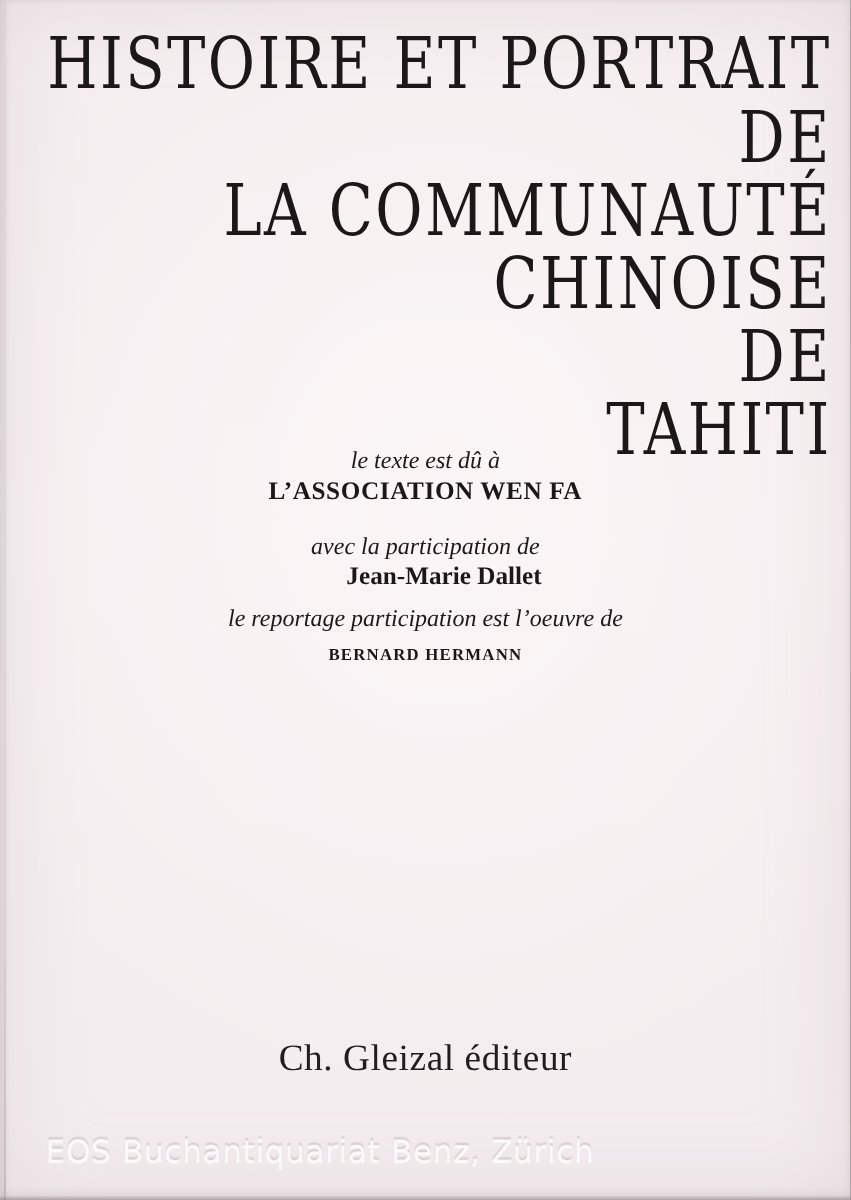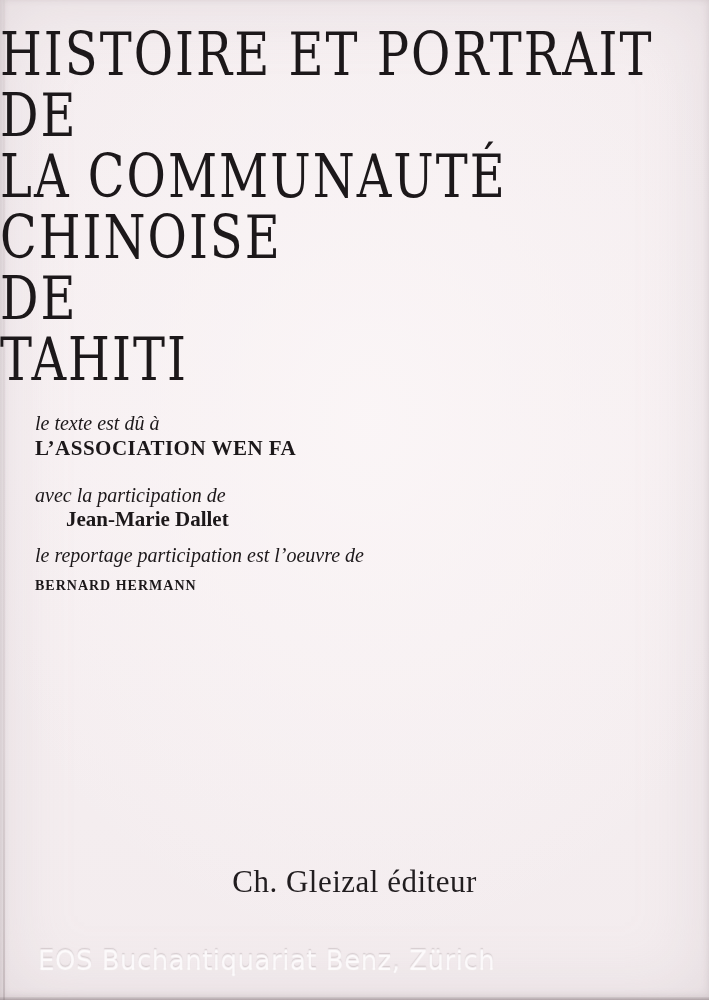--- a/index.html
+++ b/index.html
@@ -40,44 +40,43 @@
     width: 2px;
     background: linear-gradient(180deg, rgba(140,124,128,0.05) 0%, rgba(140,124,128,0.10) 75%, rgba(140,124,128,0.30) 100%);
     pointer-events: none;
   }
 
   .title-block {
     position: absolute;
     top: 24px;
     left: 0;
     right: 16px;
-    text-align: left;
+    text-align: right;
   }
   .title-line {
     display: block;
     height: 61px;
     line-height: 61px;
     font-size: 48px;
     letter-spacing: 2px;
     white-space: nowrap;
   }
   .title-line > span {
     display: inline-block;
     transform: scaleY(1.24);
     transform-origin: 50% 50%;
   }
 
   .credits-block {
     position: absolute;
-    top: 411px;
+    top: 372px;
     left: 0;
     right: 0;
-    text-align: left;
+    text-align: center;
     font-family: "Liberation Serif", serif;
-    padding-left: 35px;
   }
   .credit-intro {
     font-style: italic;
     font-size: 20px;
     line-height: 24px;
   }
   .credit-association {
     font-weight: bold;
     font-size: 21px;
     line-height: 26px;

